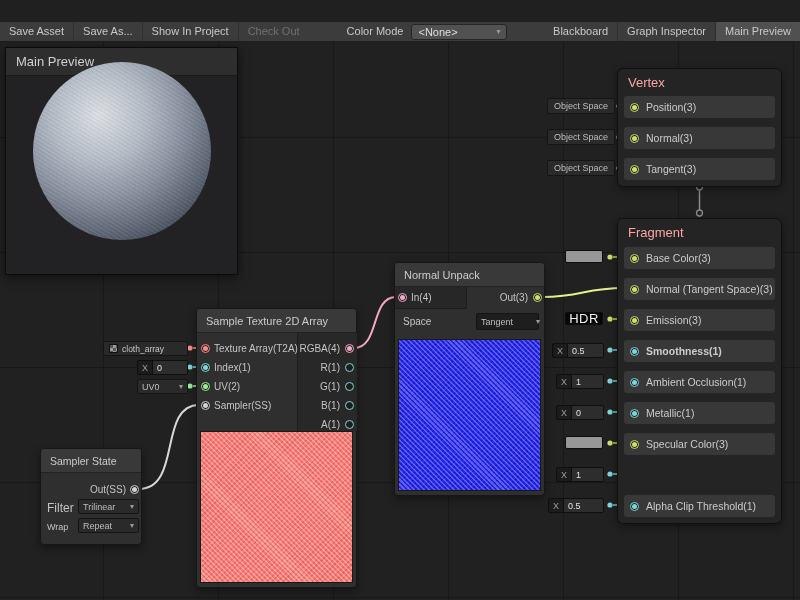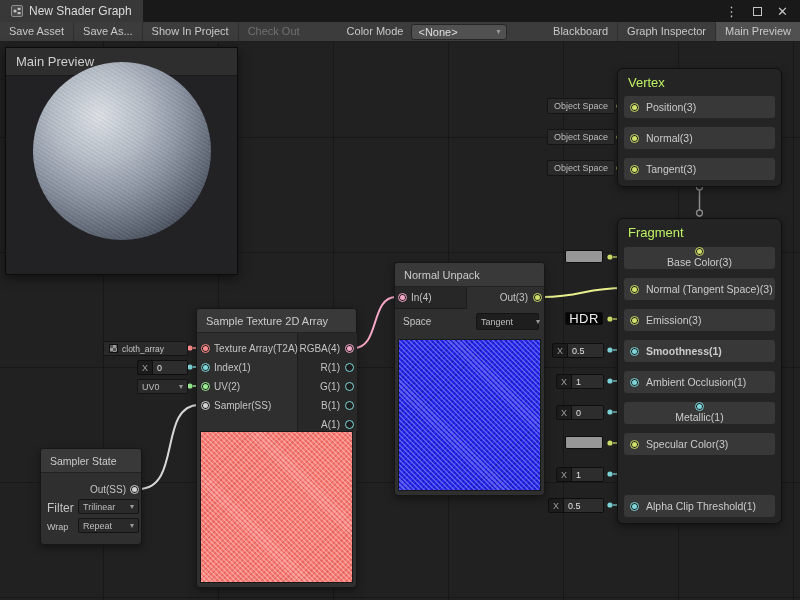--- a/index.html
+++ b/index.html
@@ -52,21 +52,21 @@
   .port{width:9px;height:9px;border:1.5px solid var(--pc,#9a9a9a);border-radius:50%;
         background:#1d1d1d;display:inline-block;position:relative;flex:none;}
   .port.filled::after{content:"";position:absolute;inset:1px;border-radius:50%;background:var(--pc);}
   .port.abs{position:absolute;}
   .pc-v1{--pc:#7ed6da;} .pc-v2{--pc:#9aef92;} .pc-v3{--pc:#d0df6a;}
   .pc-v4{--pc:#f4a7c9;} .pc-tex{--pc:#ff8b8b;} .pc-ss{--pc:#d2d2d2;}
 
   
   .stack{position:absolute;background:#242424;border:1px solid #101010;border-radius:6px;
          box-shadow:0 3px 8px rgba(0,0,0,.4);}
-  .stack-title{font-size:13px;color:#bef264;padding:6px 10px;}
+  .stack-title{font-size:13px;color:#fca5a5;padding:6px 10px;}
   .stack-row{position:absolute;left:6px;right:6px;height:22px;background:#383838;
              border-radius:3px;display:flex;align-items:center;}
   .stack-row .port{margin:0 7px 0 6px;}
   .rowlabel{font-size:10.5px;color:#cbcbcb;white-space:nowrap;}
 
   
   .fwidget{position:absolute;height:15px;background:#1c1c1c;border:1px solid #0e0e0e;
            border-radius:2px;display:flex;align-items:center;font-size:9px;color:#9f9f9f;}
   .fwidget .axis{padding:0 4px;}
   .fwidget .fval{background:#2d2d2d;flex:1;height:100%;display:flex;align-items:center;
@@ -111,38 +111,20 @@
             border:1px solid #191919;}
 
   .outstrip{position:absolute;background:#282828;border-left:1px solid #1d1d1d;}
   .inbox{position:absolute;background:#272727;border-right:1px solid #1c1c1c;border-bottom:1px solid #1c1c1c;}
 </style>
 </head>
 <body>
 
 <div class="app">
 
-  <div class="titlebar">
-    <div class="tab">
-      <span style="display:inline-flex;">
-        <svg width="12" height="12" viewBox="0 0 12 12">
-          <rect x="0.5" y="0.5" width="11" height="11" rx="1.5" fill="#4a4a4a" stroke="#8f8f8f"></rect>
-          <circle cx="4" cy="6" r="1.6" fill="#c2c2c2"></circle>
-          <rect x="6.6" y="2.8" width="3" height="2.2" fill="#c2c2c2"></rect>
-          <rect x="6.6" y="7" width="3" height="2.2" fill="#c2c2c2"></rect>
-        </svg>
-      </span>
-      <span>New Shader Graph</span>
-    </div>
-    <div class="winctrls">
-      <span>⋮</span>
-      <span class="maxbox"></span>
-      <span>✕</span>
-    </div>
-  </div>
 
   <div class="toolbar">
     <div class="tbtn">Save Asset</div>
     <div class="tbtn">Save As...</div>
     <div class="tbtn">Show In Project</div>
     <div class="tbtn disabled noborder">Check Out</div>
     <div class="cmgroup">
       <span class="cmlabel">Color Mode</span>
       <div class="dd-toolbar">
         <span>&lt;None&gt;</span>
@@ -228,41 +210,41 @@
     </div>
     <div class="dd" style="left:547px;top:87px;width:68px;height:16px;justify-content:center;">
       <span>Object Space</span>
     </div>
     <div class="dd" style="left:547px;top:118px;width:68px;height:16px;justify-content:center;">
       <span>Object Space</span>
     </div>
 
     <div class="stack" style="left:617px;top:176px;width:165px;height:306px;">
       <div class="stack-title">Fragment</div>
-      <div class="stack-row" style="top:28px;flex-direction:column;">
+      <div class="stack-row" style="top:28px;">
         <span class="port filled pc-v3"></span>
         <span class="rowlabel">Base Color(3)</span>
       </div>
       <div class="stack-row" style="top:59px;">
         <span class="port filled pc-v3"></span>
         <span class="rowlabel">Normal (Tangent Space)(3)</span>
       </div>
       <div class="stack-row" style="top:90px;">
         <span class="port filled pc-v3"></span>
         <span class="rowlabel">Emission(3)</span>
       </div>
       <div class="stack-row" style="top:121px;font-weight:bold;">
         <span class="port filled pc-v1"></span>
         <span class="rowlabel">Smoothness(1)</span>
       </div>
       <div class="stack-row" style="top:152px;">
         <span class="port filled pc-v1"></span>
         <span class="rowlabel">Ambient Occlusion(1)</span>
       </div>
-      <div class="stack-row" style="top:183px;flex-direction:column;">
+      <div class="stack-row" style="top:183px;">
         <span class="port filled pc-v1"></span>
         <span class="rowlabel">Metallic(1)</span>
       </div>
       <div class="stack-row" style="top:214px;">
         <span class="port filled pc-v3"></span>
         <span class="rowlabel">Specular Color(3)</span>
       </div>
       <div class="stack-row" style="top:276px;">
         <span class="port filled pc-v1"></span>
         <span class="rowlabel">Alpha Clip Threshold(1)</span>

